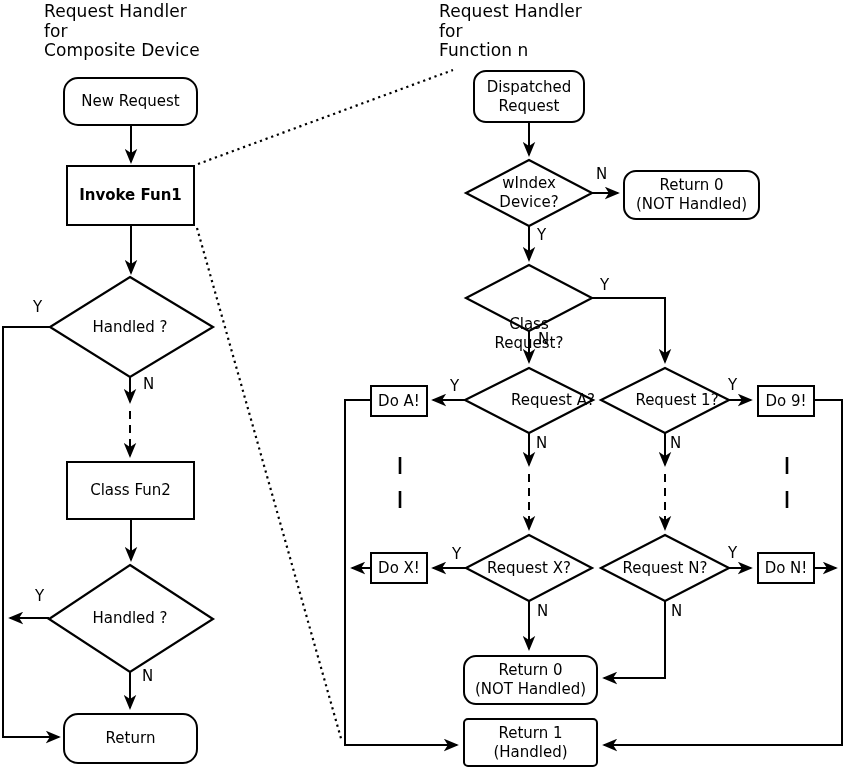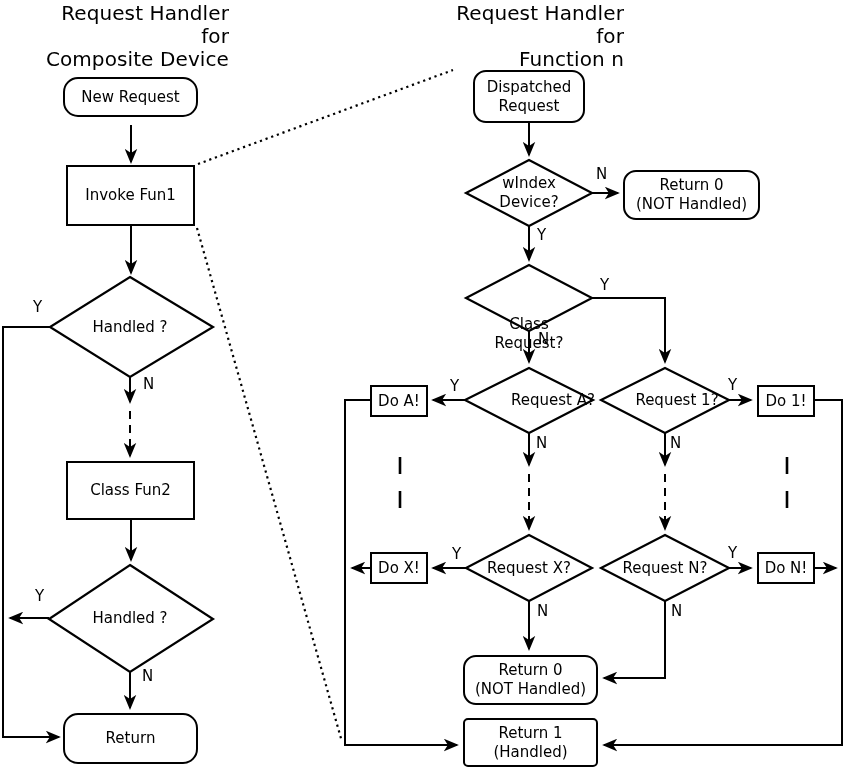--- a/index.html
+++ b/index.html
@@ -18,21 +18,21 @@
     position:absolute;display:flex;align-items:center;justify-content:center;
     text-align:center;background:#fff;border:2.2px solid #000;box-sizing:border-box;
     font-size:15px;line-height:1.25;white-space:pre-line;
   }
   .rounded{border-radius:15px;}
   .dtext{
     position:absolute;display:flex;align-items:center;justify-content:center;
     text-align:center;font-size:15px;line-height:1.25;white-space:pre-line;
   }
   .title{
-    position:absolute;text-align:right;font-size:20px;line-height:1.16;
+    position:absolute;text-align:left;font-size:17px;line-height:1.16;
     white-space:pre-line;letter-spacing:0.1px;
   }
   .yn{position:absolute;font-size:15px;line-height:1;}
 </style>
 </head>
 <body>
 
 <div class="canvas">
 
   <svg class="wires" viewBox="0 0 846 770" xmlns="http://www.w3.org/2000/svg">
@@ -97,22 +97,22 @@
     <polygon class="diamond" points="665,535 729,568 665,601 601,568"></polygon>
   </svg>
 
   <div class="title" style="left:44px;top:2px;width:185px;">Request Handler
 for
 Composite Device</div>
   <div class="title" style="left:439px;top:2px;width:185px;">Request Handler
 for
 Function n</div>
 
-  <div class="node rounded" style="left:63px;top:77px;width:135px;height:40px;">New Request</div>
-  <div class="node" style="left:66px;top:165px;width:129px;height:61px;">Invoke Fun1</div>
+  <div class="node rounded" style="left:63px;top:77px;width:135px;height:49px;">New Request</div>
+  <div class="node" style="left:66px;top:165px;width:129px;height:61px;font-weight:bold;">Invoke Fun1</div>
   <div class="dtext" style="left:70px;top:310px;width:120px;height:34px;">Handled ?</div>
   <div class="node" style="left:66px;top:461px;width:129px;height:59px;">Class Fun2</div>
   <div class="dtext" style="left:70px;top:601px;width:120px;height:34px;">Handled ?</div>
   <div class="node rounded" style="left:63px;top:713px;width:135px;height:51px;">Return</div>
 
   <span class="yn" style="left:33px;top:300px;">Y</span>
   <span class="yn" style="left:143px;top:377px;">N</span>
   <span class="yn" style="left:35px;top:589px;">Y</span>
   <span class="yn" style="left:142px;top:669px;">N</span>
 
@@ -120,21 +120,21 @@
 Request</div>
   <div class="dtext" style="left:469px;top:172px;width:120px;height:42px;">wIndex
 Device?</div>
   <div class="node rounded" style="left:623px;top:170px;width:137px;height:50px;border-radius:13px;">Return 0
 (NOT Handled)</div>
   <div class="dtext" style="left:469px;top:277px;width:120px;height:42px;margin-top:36px;">Class
 Request?</div>
   <div class="dtext" style="left:469px;top:390px;width:120px;height:20px;margin-left:24px;">Request A?</div>
   <div class="node" style="left:370px;top:385px;width:58px;height:32px;">Do A!</div>
   <div class="dtext" style="left:605px;top:390px;width:144px;height:20px;">Request 1?</div>
-  <div class="node" style="left:757px;top:385px;width:58px;height:32px;">Do 1!</div>
+  <div class="node" style="left:757px;top:385px;width:58px;height:32px;">Do 9!</div>
   <div class="dtext" style="left:469px;top:558px;width:120px;height:20px;">Request X?</div>
   <div class="node" style="left:370px;top:552px;width:58px;height:32px;">Do X!</div>
   <div class="dtext" style="left:605px;top:558px;width:120px;height:20px;">Request N?</div>
   <div class="node" style="left:757px;top:552px;width:58px;height:32px;">Do N!</div>
   <div class="node rounded" style="left:463px;top:655px;width:135px;height:50px;border-radius:13px;">Return 0
 (NOT Handled)</div>
   <div class="node rounded" style="left:463px;top:718px;width:135px;height:49px;border-radius:5px;">Return 1
 (Handled)</div>
 
   <span class="yn" style="left:596px;top:167px;">N</span>

